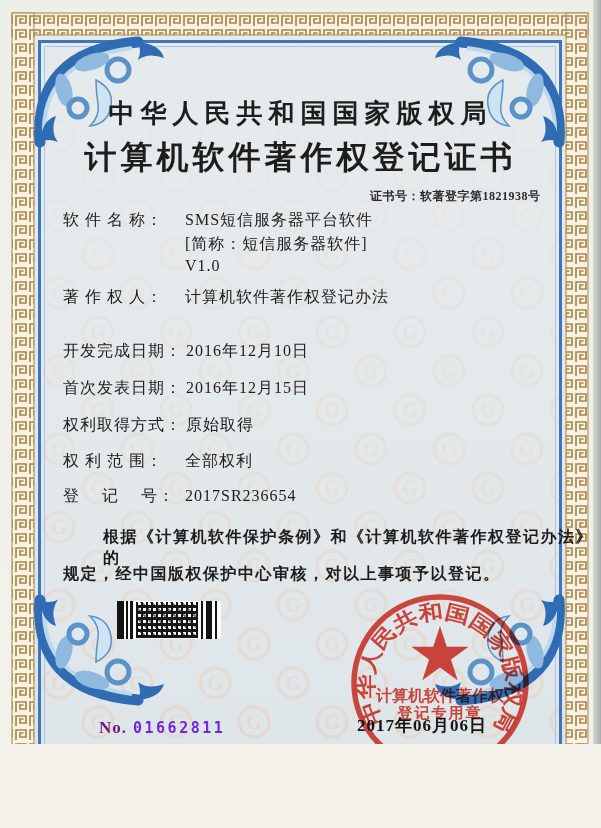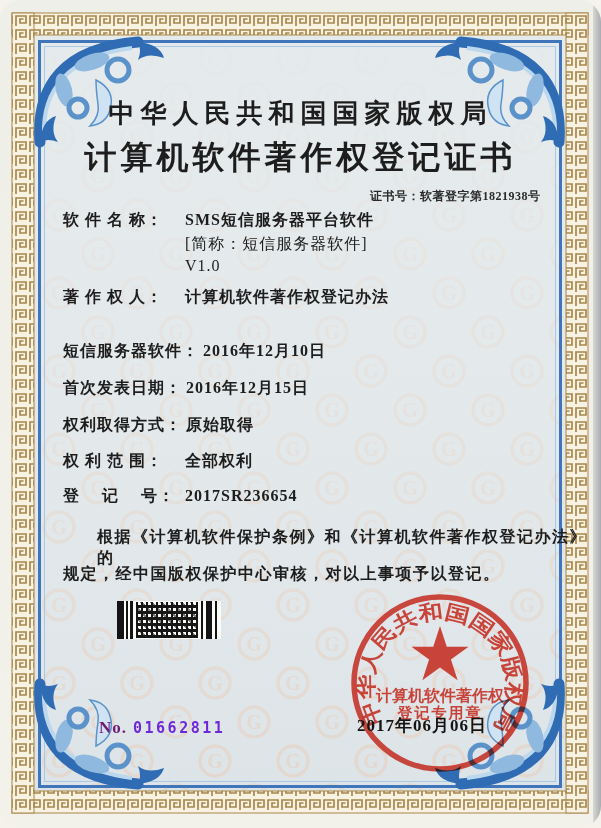--- a/index.html
+++ b/index.html
@@ -1,21 +1,21 @@
 <!DOCTYPE html>
 <html><head>
 <meta charset="utf-8">
 <style>
   html,body{margin:0;padding:0;}
   body{
     width:601px;height:828px;overflow:hidden;
     background:#f4f2ea;
     font-family:"Liberation Serif","DejaVu Serif",serif;
   }
-  .page{position:relative;width:601px;height:828px;overflow:hidden;border-radius:22px;}
+  .page{position:relative;width:601px;height:744px;overflow:hidden;}
 
   
   .edge-right{position:absolute;right:0;top:0;width:8px;height:828px;
     background:linear-gradient(90deg,#d8d8d4,#a7acae);}
   .paper{position:absolute;left:0;top:0;width:594px;height:828px;
     background:linear-gradient(180deg,#efefe9 0,#f2f1ea 100%);}
 
   
   .inner-bg{position:absolute;left:34px;top:36px;width:532px;height:756px;
     background:linear-gradient(180deg,#e6eaeb 0%,#e2e8ea 45%,#dde4e8 100%);}
@@ -35,21 +35,21 @@
   .fl-br{right:36px;bottom:38px;transform:scale(-1,-1);}
 
   .txt{position:absolute;color:#1d1d1d;white-space:nowrap;}
 
   .authority{left:0;width:601px;text-align:center;top:96px;
     font-size:26px;font-weight:700;letter-spacing:6px;}
   .cert-title{left:0;width:601px;text-align:center;top:136px;
     font-size:32px;font-weight:700;letter-spacing:4px;}
   .certno{left:370px;top:188px;font-size:12px;font-weight:700;letter-spacing:.5px;color:#2a2a2a;}
 
-  .frow{position:absolute;left:63px;font-size:16px;font-weight:700;letter-spacing:1px;color:#1d1d1d;}
+  .frow{position:absolute;left:63px;font-size:16px;font-weight:400;letter-spacing:1px;color:#1d1d1d;}
   .frow .lab{display:inline-block;min-width:118px;}
   .frow .val{margin-left:4px;}
   .extra{position:absolute;left:185px;font-size:16px;font-weight:400;letter-spacing:1px;color:#1d1d1d;}
 
   .stmt{position:absolute;font-size:16px;font-weight:700;letter-spacing:1.5px;color:#1d1d1d;}
 
   
   .barcode{position:absolute;left:117px;top:601px;width:104px;height:38px;background:#fbfbf8;}
   .barcode .bar{position:absolute;top:0;height:38px;background:#141414;}
   .barcode .mid{position:absolute;left:19px;top:1px;width:62px;height:36px;
@@ -162,36 +162,36 @@
   <div class="frow" style="top:210px">
     <span class="lab">软 件 名 称：</span><span class="val">SMS短信服务器平台软件</span>
   </div>
   <div class="extra" style="top:234px">[简称：短信服务器软件]</div>
   <div class="extra" style="top:257px">V1.0</div>
 
   <div class="frow" style="top:287px">
     <span class="lab">著 作 权 人：</span><span class="val">计算机软件著作权登记办法</span>
   </div>
   <div class="frow" style="top:341px">
-    <span class="lab">短信服务器软件：</span><span class="val">2016年12月10日</span>
+    <span class="lab">开发完成日期：</span><span class="val">2016年12月10日</span>
   </div>
   <div class="frow" style="top:378px">
     <span class="lab">首次发表日期：</span><span class="val">2016年12月15日</span>
   </div>
   <div class="frow" style="top:415px">
     <span class="lab">权利取得方式：</span><span class="val">原始取得</span>
   </div>
   <div class="frow" style="top:451px">
     <span class="lab">权 利 范 围：</span><span class="val">全部权利</span>
   </div>
   <div class="frow" style="top:486px">
     <span class="lab">登　 记　 号：</span><span class="val">2017SR236654</span>
   </div>
 
-  <div class="stmt" style="left:97px;top:527px">根据《计算机软件保护条例》和《计算机软件著作权登记办法》的</div>
+  <div class="stmt" style="left:103px;top:527px">根据《计算机软件保护条例》和《计算机软件著作权登记办法》的</div>
   <div class="stmt" style="left:63px;top:564px">规定，经中国版权保护中心审核，对以上事项予以登记。</div>
 
   <div class="barcode">
     <div class="bar" style="left:0;width:7px"></div>
     <div class="bar" style="left:9px;width:2px"></div>
     <div class="bar" style="left:13px;width:3px"></div>
     <div class="mid"></div>
     <div class="bar" style="left:84px;width:2px"></div>
     <div class="bar" style="left:89px;width:6px"></div>
     <div class="bar" style="left:98px;width:2px"></div>

